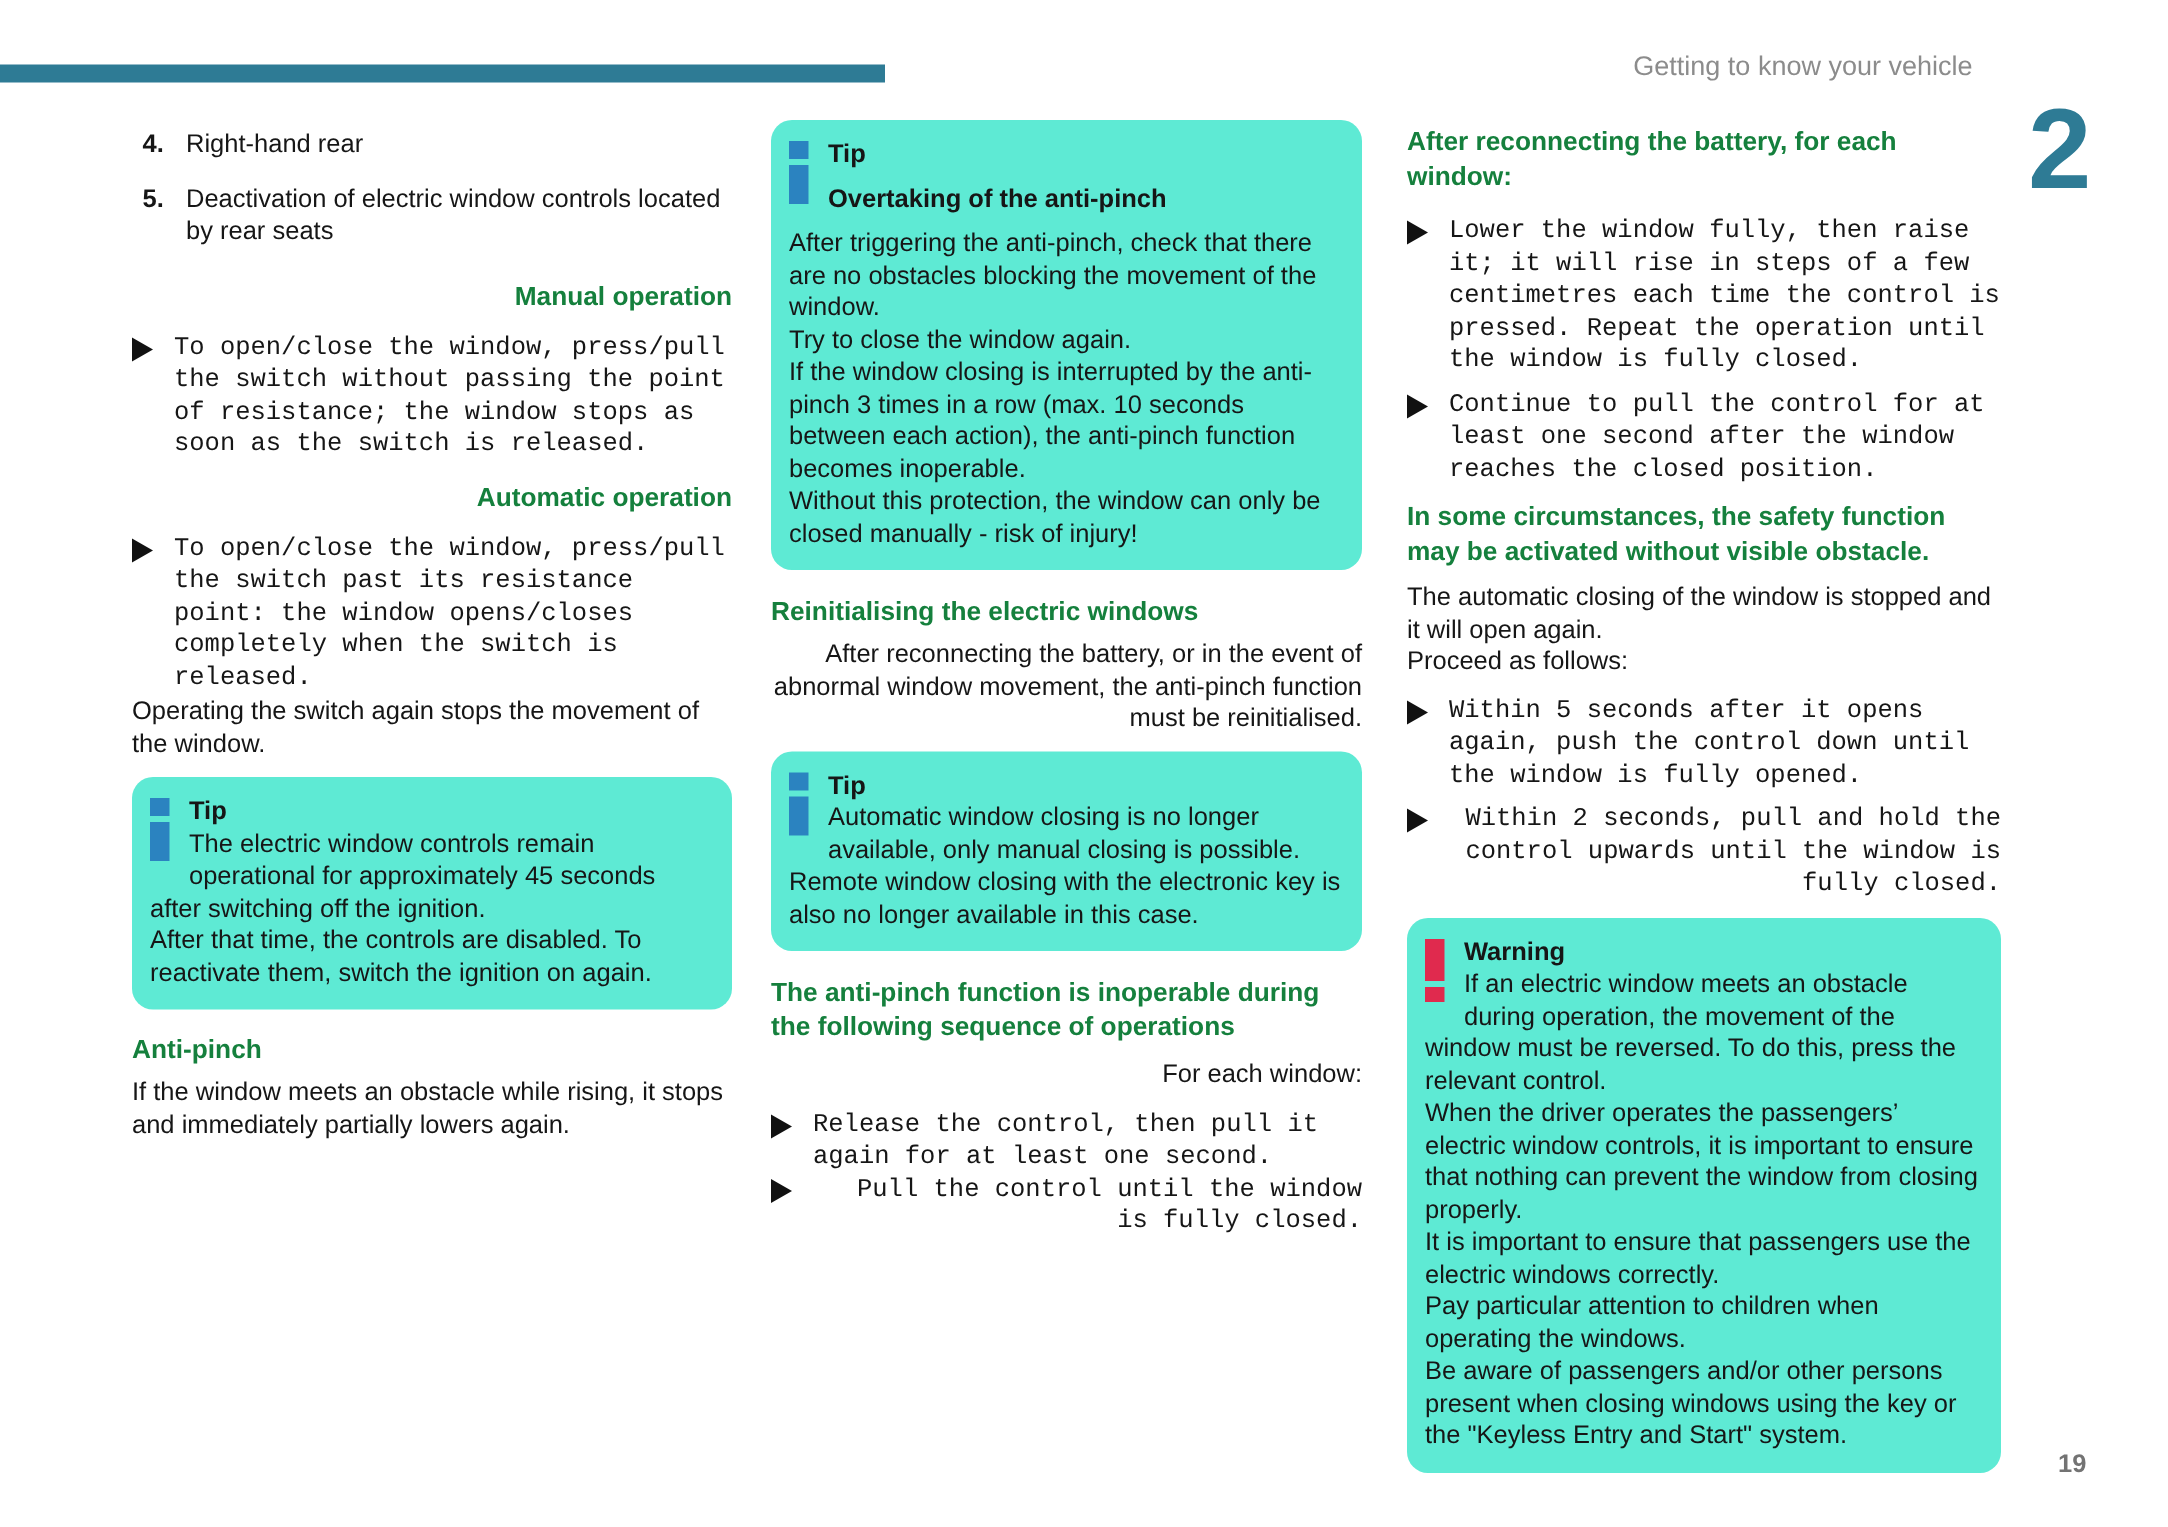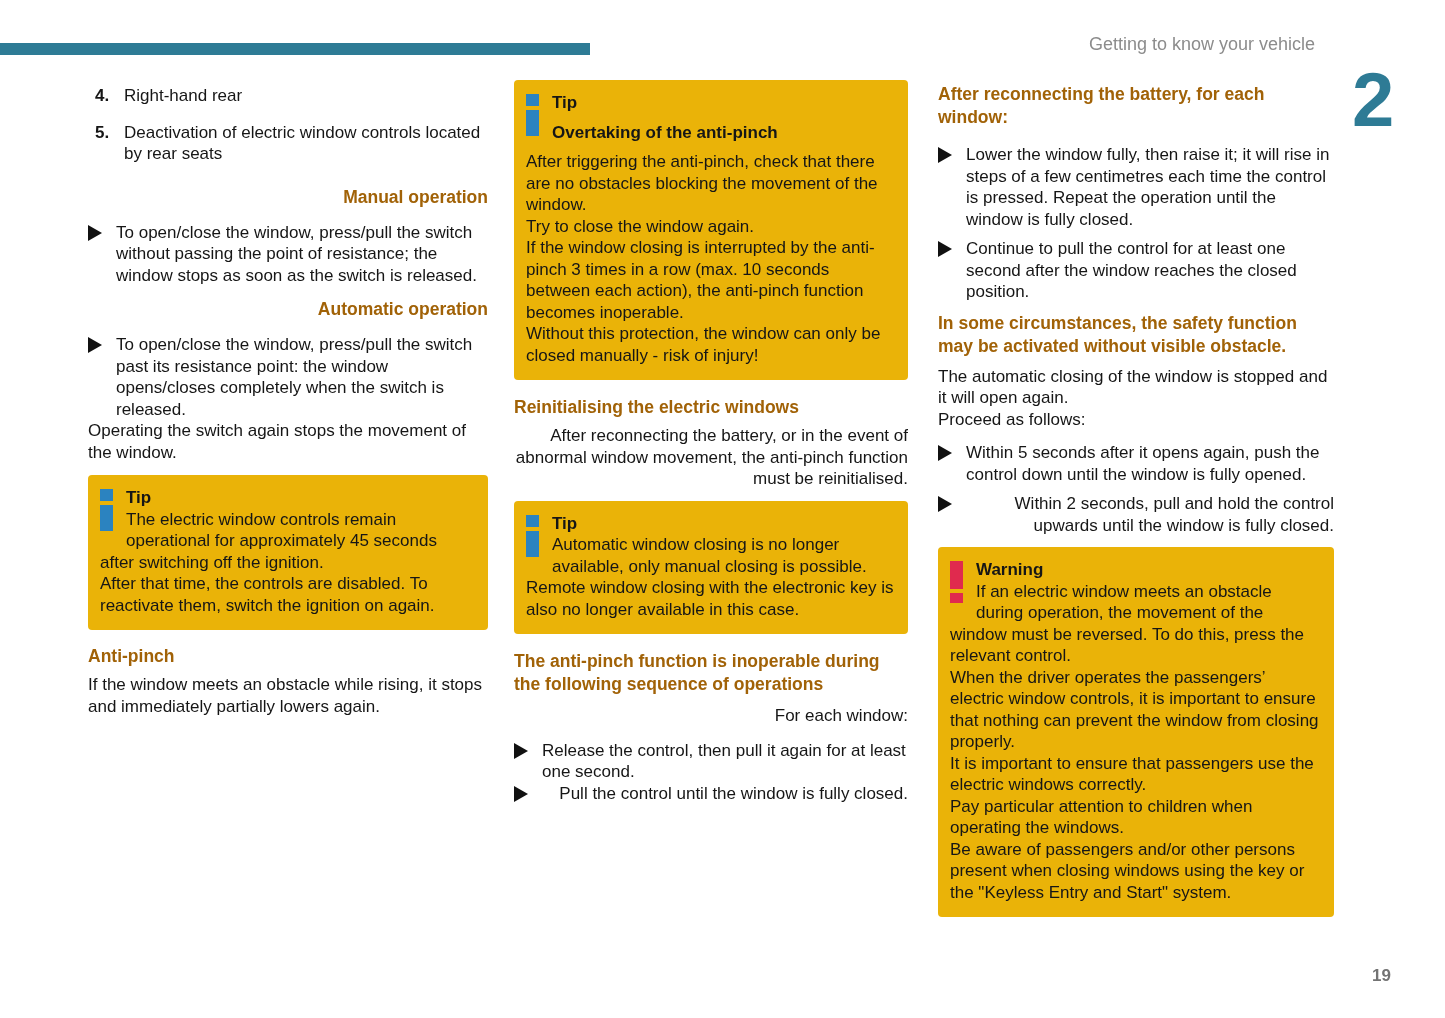--- a/index.html
+++ b/index.html
@@ -11,28 +11,28 @@
   .topbar { position:absolute; left:0; top:43px; width:590px; height:12px; background:#2e7b95; }
   .running-header { position:absolute; top:34px; right:109px; font-size:18px; color:#8c8c8c; white-space:nowrap; }
   .chapter { position:absolute; top:62px; left:1352px; font-size:76px; font-weight:bold; color:#2e7b95; line-height:1; }
   .pagenum { position:absolute; top:966px; left:1372px; font-size:17px; font-weight:bold; color:#737373; }
 
   .col { position:absolute; font-size:17px; line-height:21.5px; }
   #col-left  { left:88px;  top:85px; width:400px; }
   #col-mid   { left:514px; top:80px; width:394px; }
   #col-right { left:938px; top:83px; width:396px; }
 
-  h3 { font-size:17.5px; line-height:23px; font-weight:bold; color:#a16207; }
+  h3 { font-size:17.5px; line-height:23px; font-weight:bold; color:#15803d; }
   .numitem { display:grid; grid-template-columns:36px 1fr; }
   .numitem .num { font-weight:bold; padding-left:7px; }
-  .bullet { display:grid; grid-template-columns:28px 1fr; }
+  .bullet { display:grid; grid-template-columns:28px 1fr;font-family:Liberation Mono, monospace; }
   .tri { width:0; height:0; border-left:14px solid #111;
          border-top:8px solid transparent; border-bottom:8px solid transparent; margin-top:3px; }
 
-  .box { background:#eab308; border-radius:4px; padding:12px 14px 14px 12px; }
+  .box { background:#5eead4; border-radius:14px; padding:12px 14px 14px 12px; }
   .box::after { content:""; display:block; clear:both; }
 
   .icon-i, .icon-warn { float:left; width:13px; height:42px; margin:2px 13px 2px 0;
     display:flex; flex-direction:column; }
   .icon-i .dot  { width:13px; height:12px; background:#2b83c0; }
   .icon-i .stem { width:13px; height:26px; background:#2b83c0; margin-top:4px; }
   .icon-warn .stem { width:13px; height:28px; background:#e02a4e; }
   .icon-warn .dot  { width:13px; height:10px; background:#e02a4e; margin-top:4px; }
 
   .box b { font-weight:bold; }

